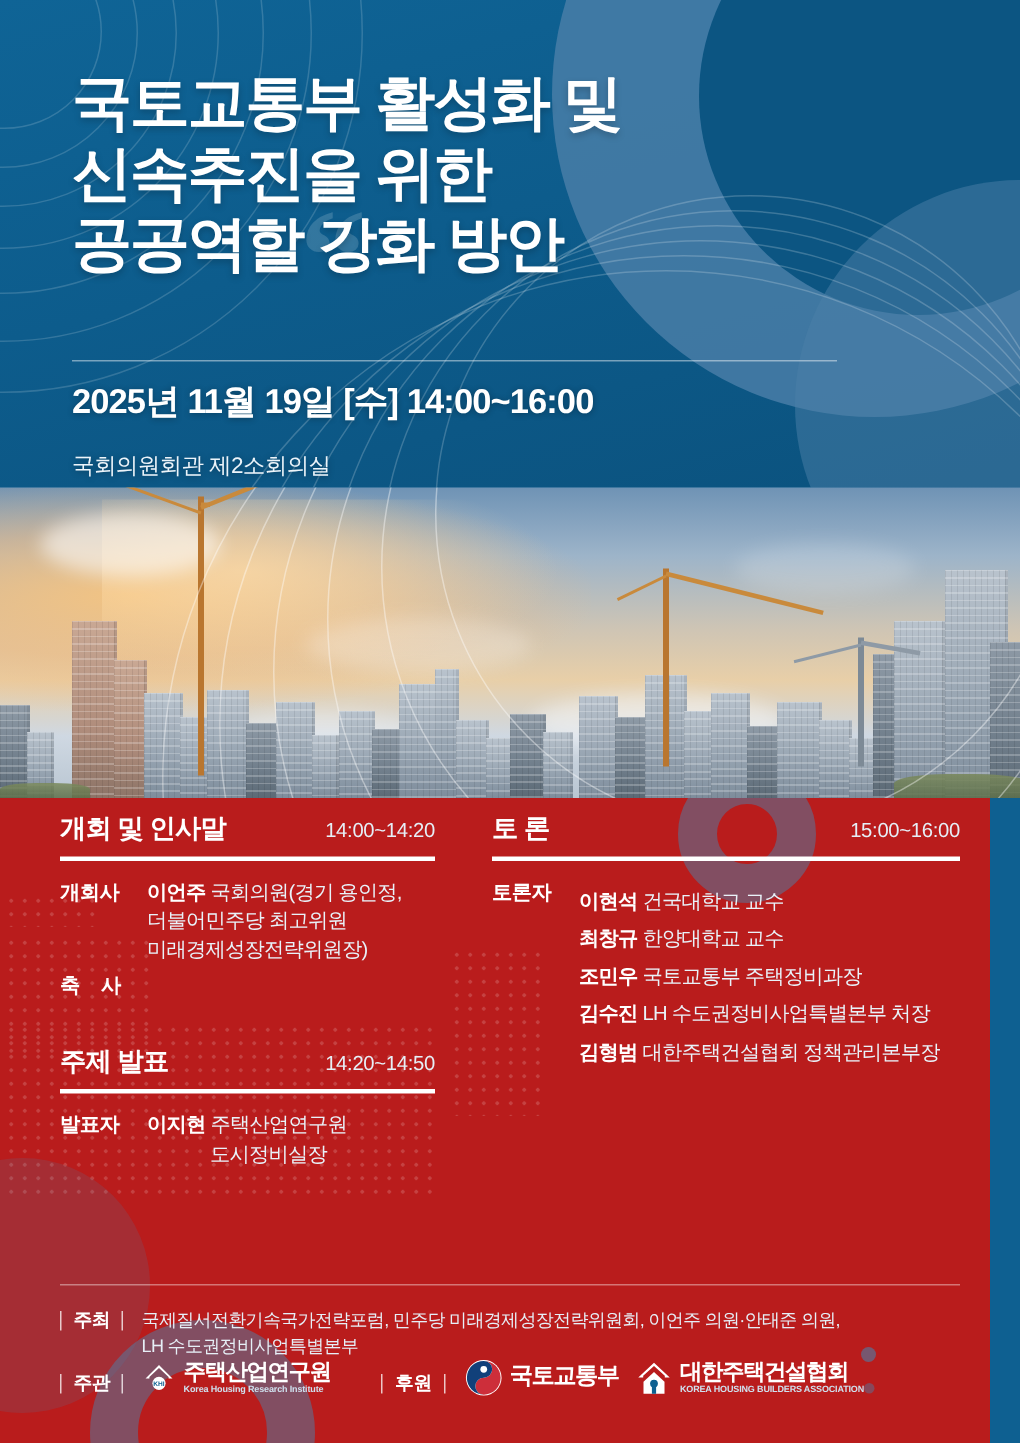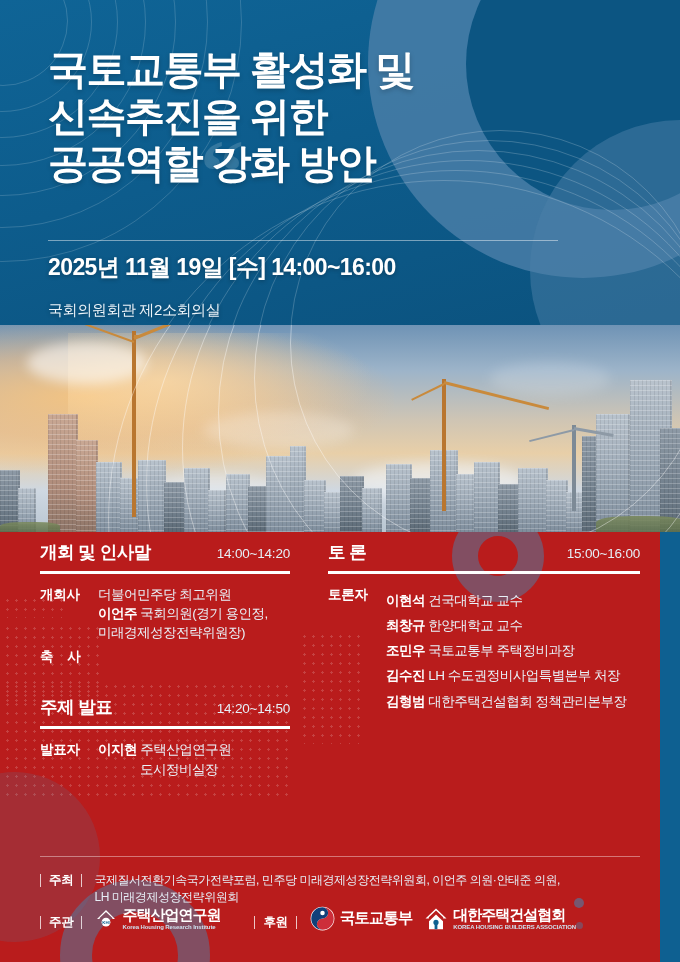--- a/index.html
+++ b/index.html
@@ -456,22 +456,22 @@
         <div>
           <div class="sec-head">
             <div class="sec-title">개회 및 인사말</div>
             <div class="sec-time">14:00~14:20</div>
           </div>
           <div class="sec-rule"></div>
 
           <div class="row">
             <div class="row-label">개회사</div>
             <div class="row-body">
+              <div class="ln"><b>이언주</b> <span>국회의원(경기 용인정,</span></div>
               <div class="ln"><span>더불어민주당 최고위원</span></div>
-              <div class="ln"><b>이언주</b> <span>국회의원(경기 용인정,</span></div>
               <div class="ln"><span>미래경제성장전략위원장)</span></div>
             </div>
           </div>
 
           <div class="row">
             <div class="row-label sp">축 사</div>
           </div>
         </div>
 
         <div class="sec-gap"></div>
@@ -521,21 +521,21 @@
       </div>
     </div>
 
     <div class="footer">
       <div class="foot-div"></div>
 
       <div class="foot-row" style="position:absolute;left:40px;top:10px;">
         <div class="pill">주최</div>
         <div>
           <div class="host-text">국제질서전환기속국가전략포럼, 민주당 미래경제성장전략위원회, 이언주 의원·안태준 의원,</div>
-          <div class="host-text">LH 미래경제성장전략위원회</div>
+          <div class="host-text">LH 수도권정비사업특별본부</div>
         </div>
       </div>
 
       <div class="logo-row">
 
         <div class="pill">주관</div>
 
         <div class="logo">
           <div class="logo-mark">
             <svg width="22" height="22" viewBox="0 0 22 22">

